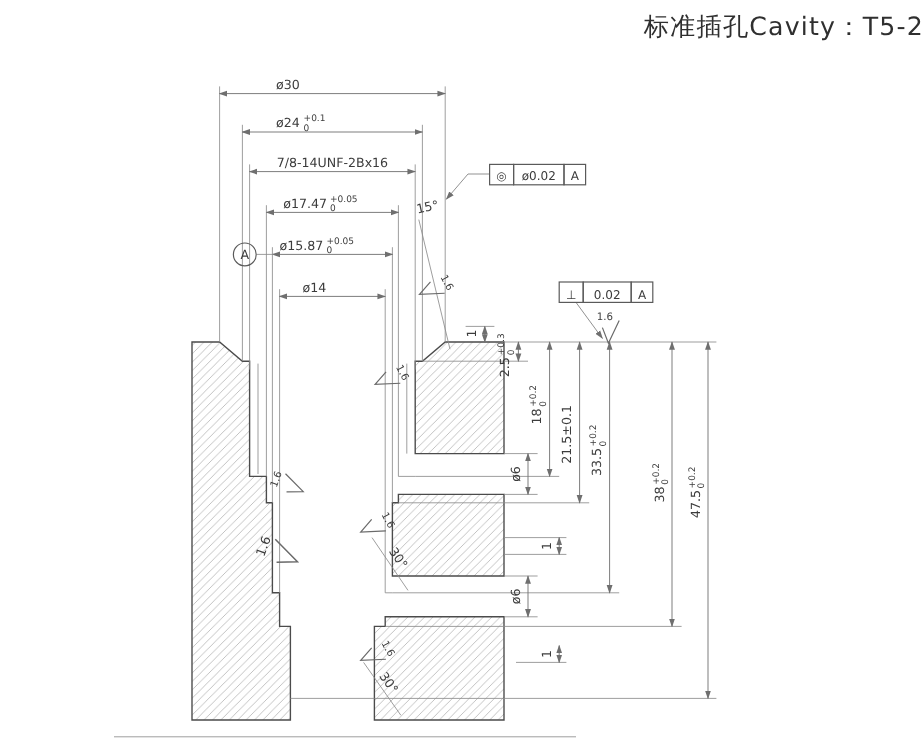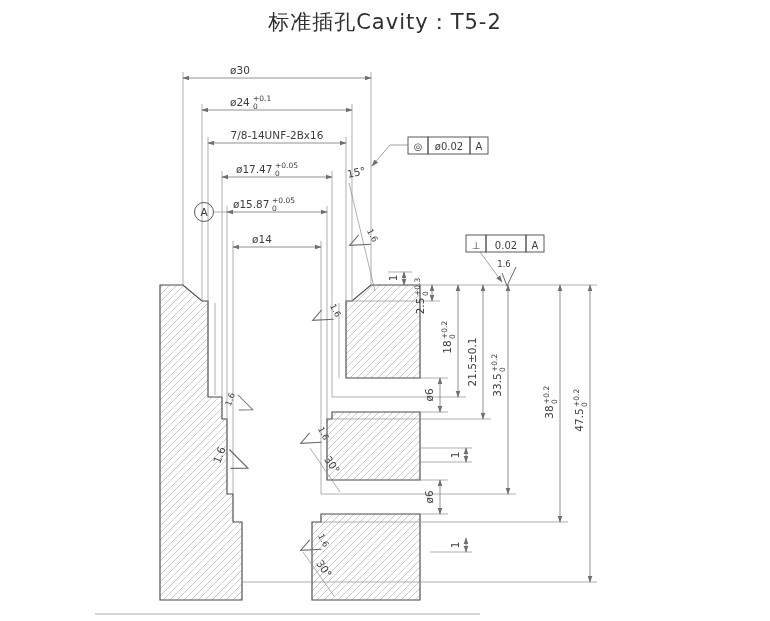--- a/index.html
+++ b/index.html
@@ -1,18 +1,18 @@
 <!DOCTYPE html>
 <html><head>
 <meta charset="utf-8">
 <style>
   html,body{margin:0;padding:0;background:#ffffff;}
   .canvas{position:relative;width:770px;height:621px;background:#fff;overflow:hidden;
           font-family:"DejaVu Sans",sans-serif;}
-  .title{position:absolute;top:8px;left:0;right:0;text-align:center;
+  .title{position:absolute;top:8px;left:0;right:0;text-align:right;
          font-size:21px;color:#2f2f2f;letter-spacing:1px;font-weight:500;}
   svg{position:absolute;left:0;top:0;}
   .hat{fill:url(#hatch);stroke:#4b4b4b;stroke-width:1.15;}
   .ext{stroke:#8c8c8c;stroke-width:.7;fill:none;}
   .dim{stroke:#777;stroke-width:.8;fill:none;
        marker-start:url(#arw);marker-end:url(#arw);}
   .ldr{stroke:#8c8c8c;stroke-width:.8;fill:none;marker-end:url(#arw);}
   .t{fill:#3c3c3c;font-size:10.5px;font-family:"DejaVu Sans",sans-serif;}
   .ts{font-size:7.5px;}
   .tm{text-anchor:middle;}

